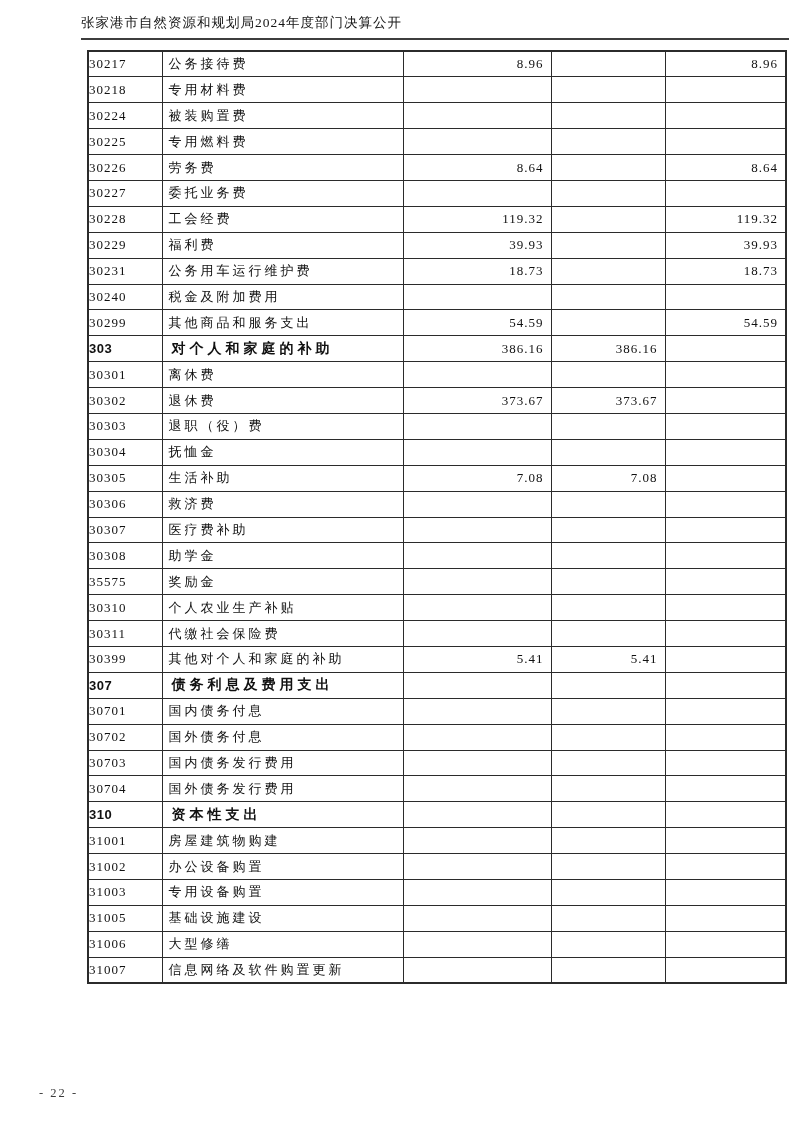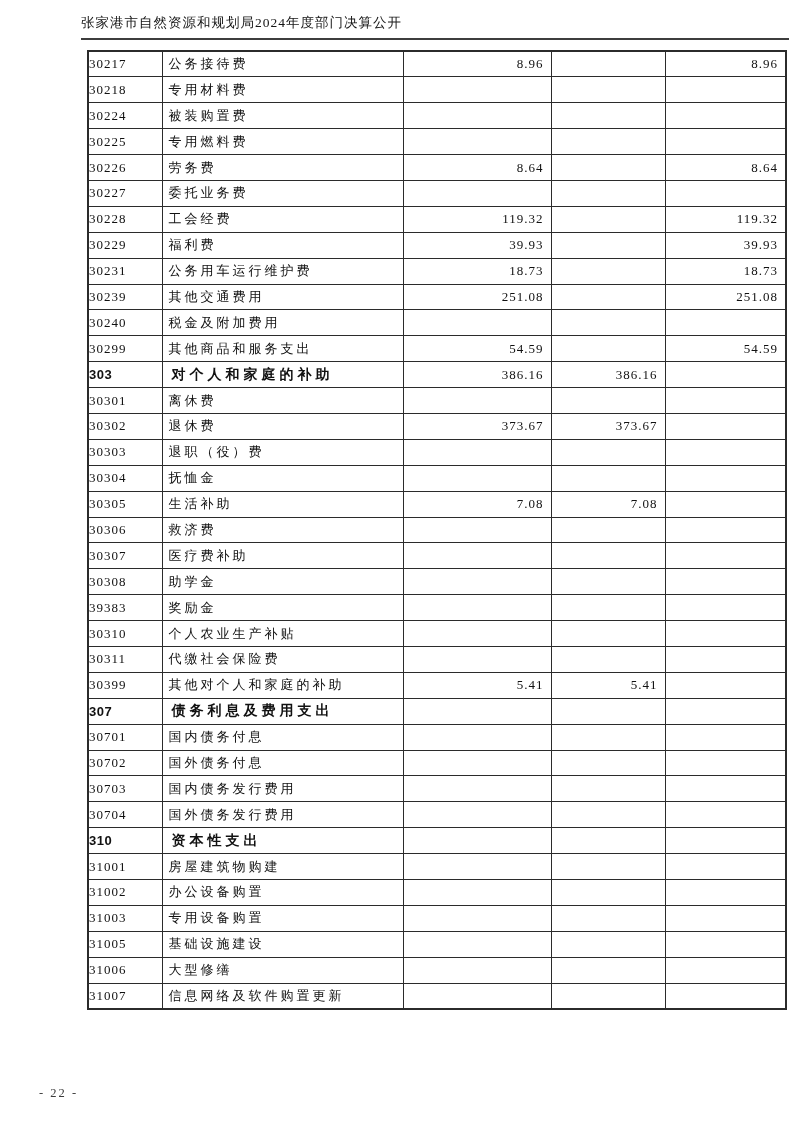--- a/index.html
+++ b/index.html
@@ -151,27 +151,20 @@
           <td class="num">39.93</td>
         </tr>
         <tr>
           <td class="code">30231</td>
           <td class="name">公务用车运行维护费</td>
           <td class="num">18.73</td>
           <td class="num"></td>
           <td class="num">18.73</td>
         </tr>
         <tr>
-          <td class="code">30239</td>
-          <td class="name">其他交通费用</td>
-          <td class="num">251.08</td>
-          <td class="num"></td>
-          <td class="num">251.08</td>
-        </tr>
-        <tr>
           <td class="code">30240</td>
           <td class="name">税金及附加费用</td>
           <td class="num"></td>
           <td class="num"></td>
           <td class="num"></td>
         </tr>
         <tr>
           <td class="code">30299</td>
           <td class="name">其他商品和服务支出</td>
           <td class="num">54.59</td>
@@ -235,21 +228,21 @@
           <td class="num"></td>
         </tr>
         <tr>
           <td class="code">30308</td>
           <td class="name">助学金</td>
           <td class="num"></td>
           <td class="num"></td>
           <td class="num"></td>
         </tr>
         <tr>
-          <td class="code">39383</td>
+          <td class="code">35575</td>
           <td class="name">奖励金</td>
           <td class="num"></td>
           <td class="num"></td>
           <td class="num"></td>
         </tr>
         <tr>
           <td class="code">30310</td>
           <td class="name">个人农业生产补贴</td>
           <td class="num"></td>
           <td class="num"></td>

